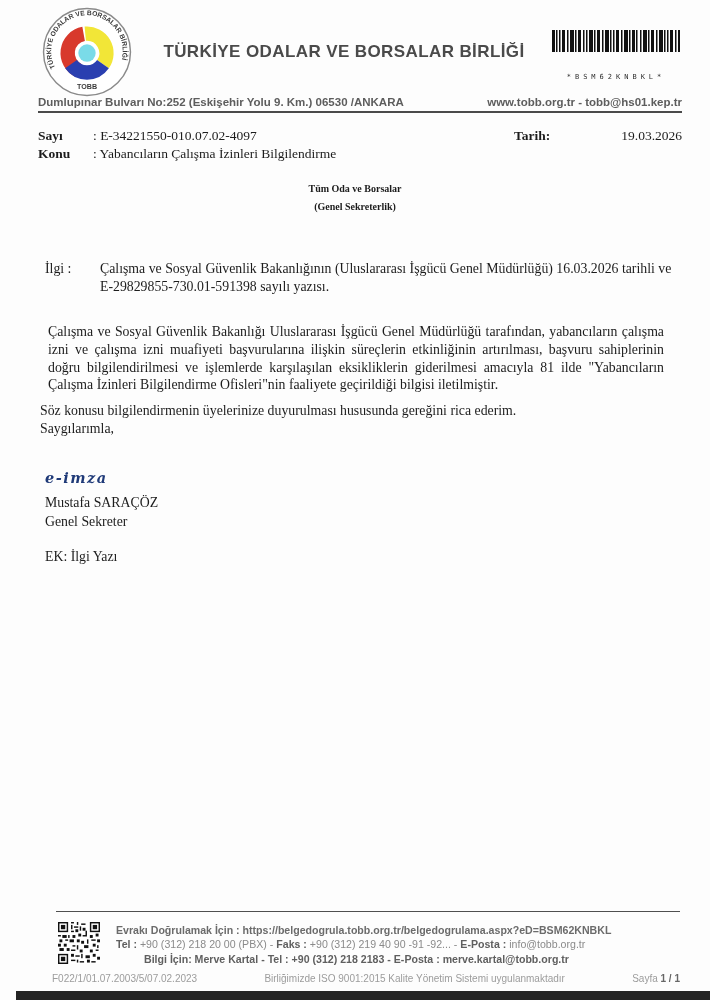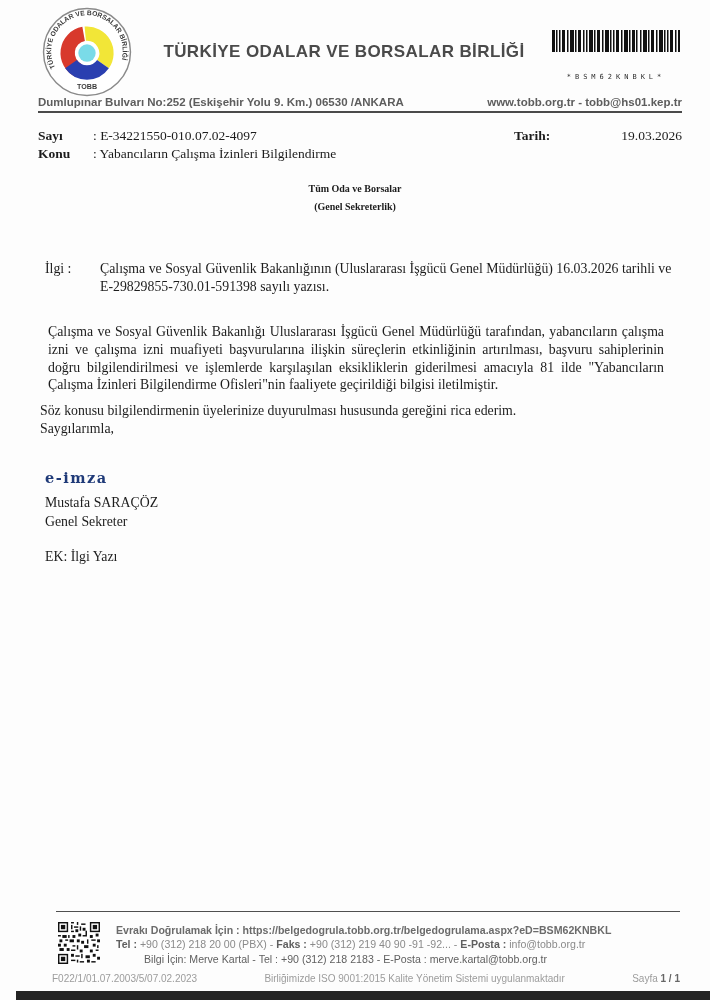--- a/index.html
+++ b/index.html
@@ -41,37 +41,37 @@
   .reference { display:flex; margin:44px 38px 0 45px; font-size:13.8px; line-height:18px; }
   .reference .ref-label { width:55px; flex:0 0 auto; }
   .reference .ref-text { flex:1; }
   
   .body-block { margin:27px 38px 0 40px; font-size:13.8px; line-height:17.8px; }
   .body-block .justified { text-align:justify; margin:8px; }
   .body-block .plain { margin:0; }
   
   .signature { margin:30px 0 0 45px; font-size:13.8px; line-height:19px; }
   .esign {
-    color:#1f3a78; font-weight:bold; font-size:14.5px;
+    color:#1f3a78; font-style:italic; font-weight:bold; font-size:14.5px;
     letter-spacing:1.5px; font-family:"DejaVu Serif", serif;
   }
   .sig-name { margin-top:6px; }
   .attachment { margin-top:16px; }
   
   .footer { position:absolute; left:16px; right:0; bottom:0; }
   .footer-rule { border-top:1.5px solid #4f4f4f; margin:0 30px 0 40px; }
   .footer-main { display:flex; margin:10px 30px 0 42px; gap:16px; align-items:flex-start; }
   .qr { width:42px; height:42px; flex:0 0 auto; }
   .footer-lines {
     font-family:"Liberation Sans", sans-serif; font-size:10.6px;
     line-height:14.5px; color:#8a8a8a; padding-top:1px;
   }
   .footer-lines b { color:#5f5f5f; }
   .f-line1 { font-weight:bold; color:#6b6b6b; }
-  .f-line3 { font-weight:normal; color:#5f5f5f;padding-left:28px; }
+  .f-line3 { font-weight:bold; color:#5f5f5f;padding-left:28px; }
   .footer-bottom {
     display:flex; justify-content:space-between; margin:7px 30px 0 36px;
     font-family:"Liberation Sans", sans-serif; font-size:10px; color:#9c9c9c;
   }
   .page-num b { color:#666; }
   .bottom-band { height:9px; background:#242424; margin-top:7px; }
   a.doc-link { color:inherit; text-decoration:none; }
 </style>
 </head>
 <body>

